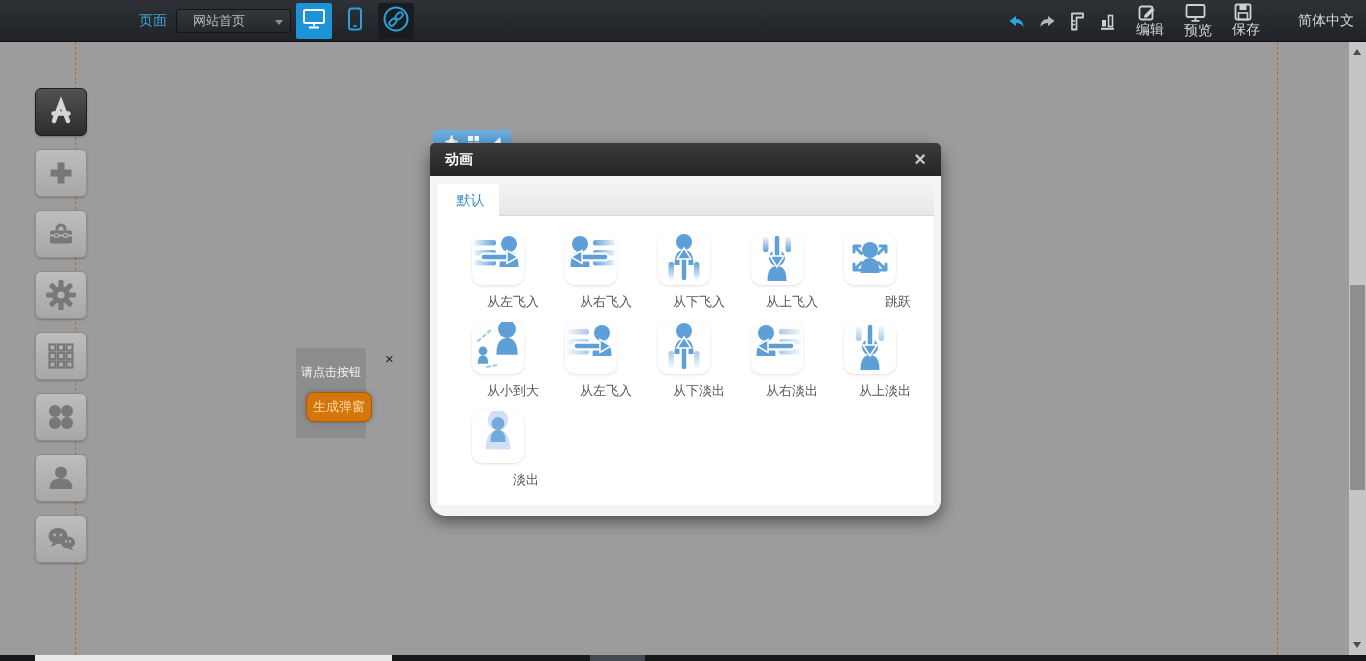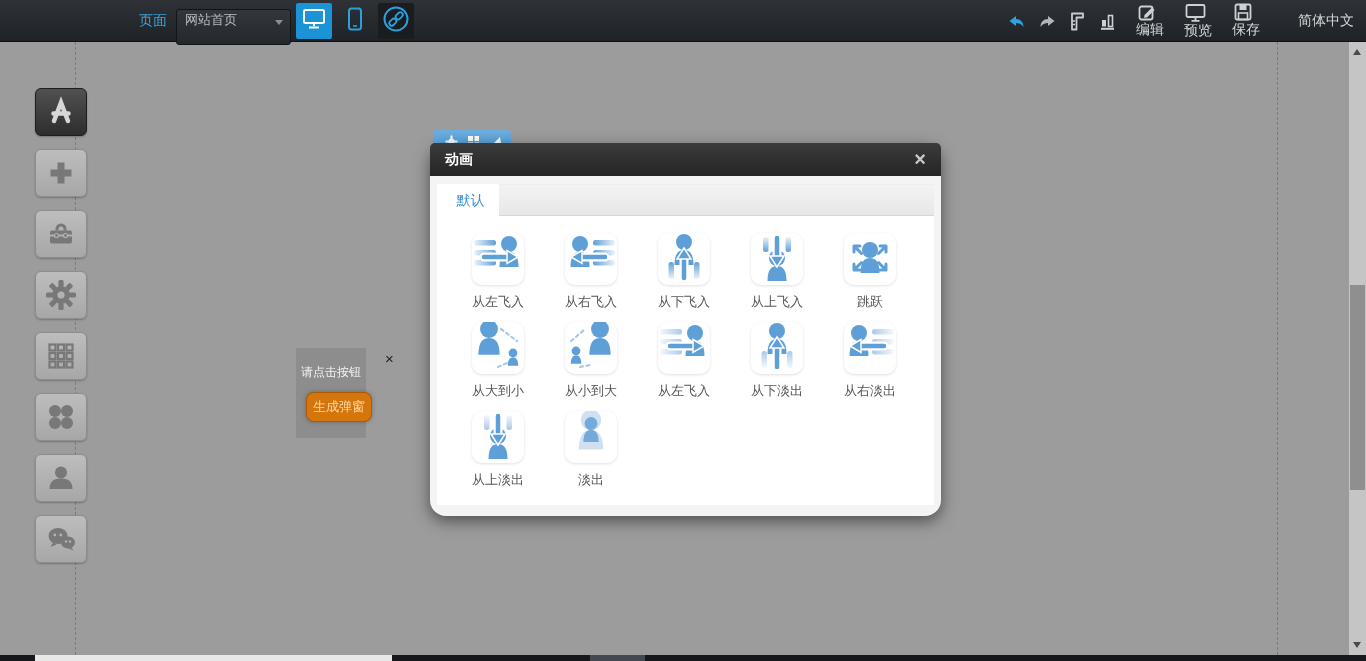--- a/index.html
+++ b/index.html
@@ -4,23 +4,23 @@
 <style>
   * { margin:0; padding:0; box-sizing:border-box; }
   html,body { width:1366px; height:661px; overflow:hidden; }
   body { font-family:"Liberation Sans", sans-serif; }
   .stage { position:relative; width:1366px; height:661px; background:#9c9c9c; overflow:hidden; }
 
   
   .topbar { position:absolute; left:0; top:0; width:1366px; height:42px;
     background:linear-gradient(#2e3236,#1f2327); border-bottom:1px solid #0e1012; z-index:30; }
   .page-label { position:absolute; left:139px; top:12px; font-size:14px; color:#3f9fd4; }
-  .page-select { position:absolute; left:176px; top:9px; width:115px; height:36px;
+  .page-select { position:absolute; left:176px; top:9px; width:115px; height:24px;
     background:linear-gradient(#33373b,#24282c); border:1px solid #121518; border-radius:3px;
-    color:#b9bdc1; font-size:13px; line-height:22px; padding-left:8px; cursor:pointer;font-family:Liberation Mono, monospace; }
+    color:#b9bdc1; font-size:13px; line-height:22px; padding-left:16px; cursor:pointer; }
   .page-select .caret { position:absolute; right:7px; top:10px; width:0; height:0;
     border-left:4px solid transparent; border-right:4px solid transparent; border-top:5px solid #8a8e92; }
   .device-group { position:absolute; left:296px; top:3px; display:flex; gap:5px; }
   .dev-btn { width:36px; height:36px; border-radius:2px; display:flex; align-items:center; justify-content:center; cursor:pointer; }
   .dev-btn.active { background:#1b93d6; }
   .dev-btn.dark { background:#1a1d20; }
   .actions { position:absolute; right:12px; top:0; height:42px; display:flex; align-items:center; }
   .tb-action { display:flex; align-items:center; margin-left:14px; cursor:pointer;flex-direction:column; }
   .tb-action .lbl { color:#d4d7da; font-size:14px; margin-left:6px; white-space:nowrap; }
   .tb-action.lang .lbl { margin-left:24px; }
@@ -54,21 +54,21 @@
   .modal-title { height:33px; border-radius:5px 5px 0 0; background:linear-gradient(#3b3b3b,#252525);
     color:#fff; font-size:14px; font-weight:bold; line-height:33px; padding-left:15px; }
   .modal-close { position:absolute; right:15px; top:5px; color:#c9c9c9; font-size:20px; font-weight:bold; cursor:pointer; }
   .modal-content { position:absolute; left:7px; right:7px; top:41px; bottom:11px; background:#fff; }
   .tabbar { position:relative; height:32px; }
   .tabbar .strip { position:absolute; left:62px; right:0; top:0; height:32px;
     background:linear-gradient(#f3f3f3,#e7e7e7); border-bottom:1px solid #d7d7d7; border-top:1px solid #eee; }
   .tab { position:absolute; left:5px; top:0; width:57px; height:32px; background:#fff; color:#3a8fd0;
     font-size:14px; text-align:center; line-height:32px; cursor:pointer; }
   .anim-grid { padding:17px 0 0 20px; }
-  .anim-item { display:inline-block; width:82px; margin:0 11px 11px 0; vertical-align:top; text-align:center; cursor:pointer; }
+  .anim-item { display:inline-block; width:82px; margin:0 11px 11px 0; vertical-align:top; text-align:right; cursor:pointer; }
   .anim-tile { width:52px; height:52px; margin:0 auto; background:#fff; border-radius:10px;
     box-shadow:0 1px 3px rgba(0,0,0,.12); }
   .anim-label { margin-top:8px; font-size:13px; color:#555; }
 
   
   .vscroll { position:absolute; right:0; top:42px; bottom:6px; width:17px; background:#c5c5c5; z-index:9; }
   .vs-up, .vs-down { position:absolute; left:4px; width:0; height:0; border-left:4.5px solid transparent;
     border-right:4.5px solid transparent; cursor:pointer; }
   .vs-up { top:7px; border-bottom:6px solid #4a4a4a; }
   .vs-down { bottom:7px; border-top:6px solid #4a4a4a; }
@@ -383,29 +383,20 @@
               </svg></div><div class="anim-label">从上飞入</div></div><div class="anim-item"><div class="anim-tile"><svg width="52" height="52" viewBox="0 0 52 52">
                 <circle cx="26" cy="17" r="8" fill="#5e9fd8"></circle>
                 <path d="M 16.5 40 C 16.5 28 21 25 26 25 C 31 25 35.5 28 35.5 40 Z" fill="#5e9fd8"></path>
                 <g stroke="#5e9fd8" stroke-width="3" fill="none" stroke-linecap="round" stroke-linejoin="round">
                   <path d="M17.5,20.5 L10,13 M10,19 V13 H16"></path>
                   <path d="M34.5,20.5 L42,13 M42,19 V13 H36"></path>
                   <path d="M17.5,29.5 L10,37 M10,31 V37 H16"></path>
                   <path d="M34.5,29.5 L42,37 M42,31 V37 H36"></path>
                 </g>
               </svg></div><div class="anim-label">跳跃</div></div><div class="anim-item"><div class="anim-tile"><svg width="52" height="52" viewBox="0 0 52 52">
-                <circle cx="17" cy="7" r="8.96" fill="#5e9fd8"></circle>
-                <path d="M 6.359999999999999 32.760000000000005 C 6.359999999999999 19.32 11.399999999999999 15.96 17 15.96 C 22.6 15.96 27.64 19.32 27.64 32.760000000000005 Z" fill="#5e9fd8"></path>
-                <circle cx="41" cy="31" r="4.4" fill="#5e9fd8"></circle>
-                <path d="M 35.775 43.65 C 35.775 37.05 38.25 35.4 41 35.4 C 43.75 35.4 46.225 37.05 46.225 43.65 Z" fill="#5e9fd8"></path>
-                <g stroke="#a9c9e9" stroke-width="2.2" stroke-dasharray="3 3.5" stroke-linecap="round" fill="none">
-                  <path d="M29,7 L45,19"></path>
-                  <path d="M26,45 L35,41"></path>
-                </g>
-              </svg></div><div class="anim-label">从大到小</div></div><div class="anim-item"><div class="anim-tile"><svg width="52" height="52" viewBox="0 0 52 52">
                 <circle cx="11" cy="29" r="4.4" fill="#5e9fd8"></circle>
                 <path d="M 5.7749999999999995 41.65 C 5.7749999999999995 35.05 8.25 33.4 11 33.4 C 13.75 33.4 16.225 35.05 16.225 41.65 Z" fill="#5e9fd8"></path>
                 <circle cx="35" cy="7" r="8.96" fill="#5e9fd8"></circle>
                 <path d="M 24.36 32.760000000000005 C 24.36 19.32 29.4 15.96 35 15.96 C 40.6 15.96 45.64 19.32 45.64 32.760000000000005 Z" fill="#5e9fd8"></path>
                 <g stroke="#a9c9e9" stroke-width="2.2" stroke-dasharray="3 3.5" stroke-linecap="round" fill="none">
                   <path d="M6,19 L19,8"></path>
                   <path d="M15,45 L25,43"></path>
                 </g>
               </svg></div><div class="anim-label">从小到大</div></div><div class="anim-item"><div class="anim-tile"><svg width="52" height="52" viewBox="0 0 52 52">
                 <defs>

